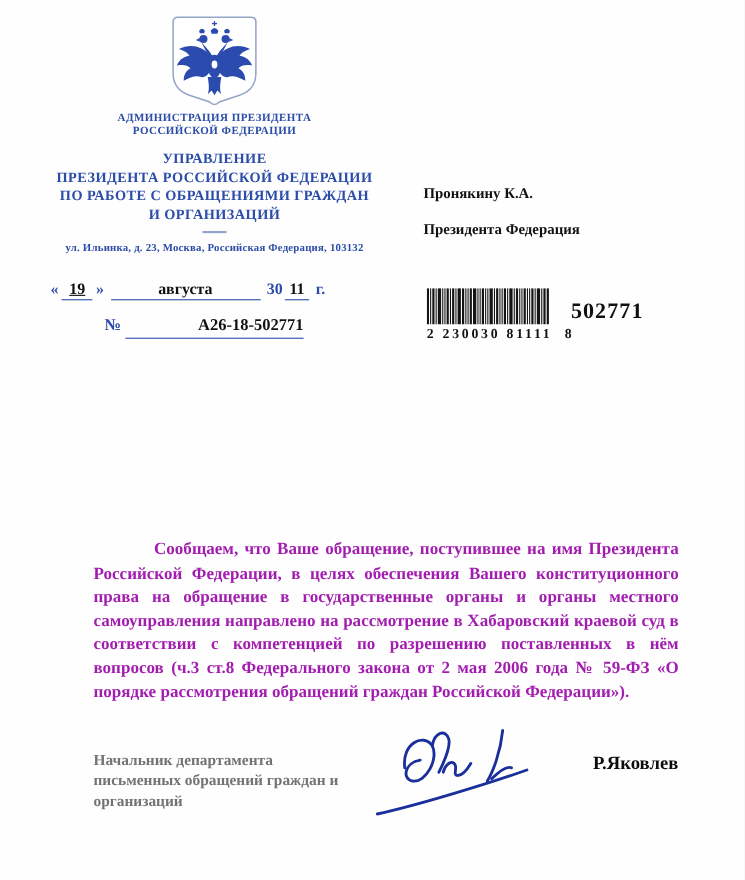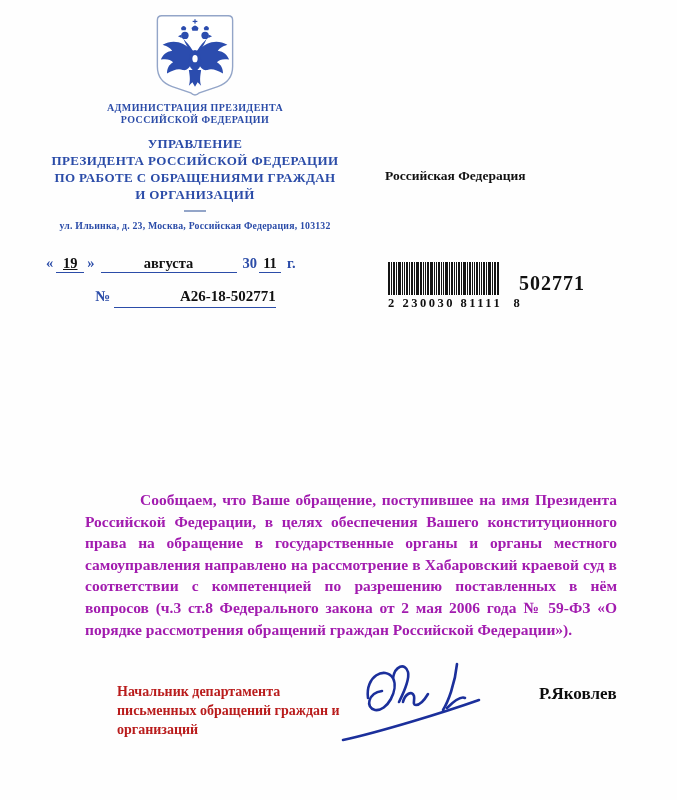--- a/index.html
+++ b/index.html
@@ -72,21 +72,21 @@
   }
   
   .body-text{
     position:absolute;left:85px;top:489px;width:532px;
     font-size:15.5px;font-weight:bold;line-height:21.6px;
     text-align:justify;text-indent:55px;color:#a21caf;
   }
   
   .sign-title{
     position:absolute;left:85px;top:682px;width:260px;
-    font-size:14px;font-weight:bold;line-height:19px;color:#b91c1c;margin-left:32px;
+    font-size:14px;font-weight:bold;line-height:19px;color:#737373;
   }
   .sign-svg{position:absolute;left:335px;top:650px;}
   .sign-name{
     position:absolute;left:539px;top:684px;
     font-size:17px;font-weight:bold;color:#0d0d0d;
   }
 </style>
 </head>
 <body>
 
@@ -142,21 +142,22 @@
   <div class="date-line">
     <span class="blue-glyph">«</span><span class="fill fill-day">19</span><span class="blue-glyph">»</span><span class="fill fill-month">августа</span><span class="blue-glyph">30</span><span class="fill fill-year">11</span><span class="blue-glyph">г.</span>
   </div>
 
   <div class="number-line">
     <span class="blue-glyph">№</span>
     <span class="fill fill-number">А26-18-502771</span>
   </div>
 
   <div class="recipient">
-    <div>Российская Федерация</div>
+    <div class="recipient-name">Пронякину К.А.</div>
+    <div>Президента Федерация</div>
   </div>
 
   <div class="barcode-block">
     <svg class="barcode-svg" width="112" height="33" viewBox="0 0 112 33" aria-hidden="true">
       <g fill="#141414">
           <rect x="0" y="0" width="2" height="33"></rect>
           <rect x="3" y="0" width="1" height="33"></rect>
           <rect x="5" y="0" width="2" height="33"></rect>
           <rect x="8" y="0" width="1" height="33"></rect>
           <rect x="10" y="0" width="3" height="33"></rect>

